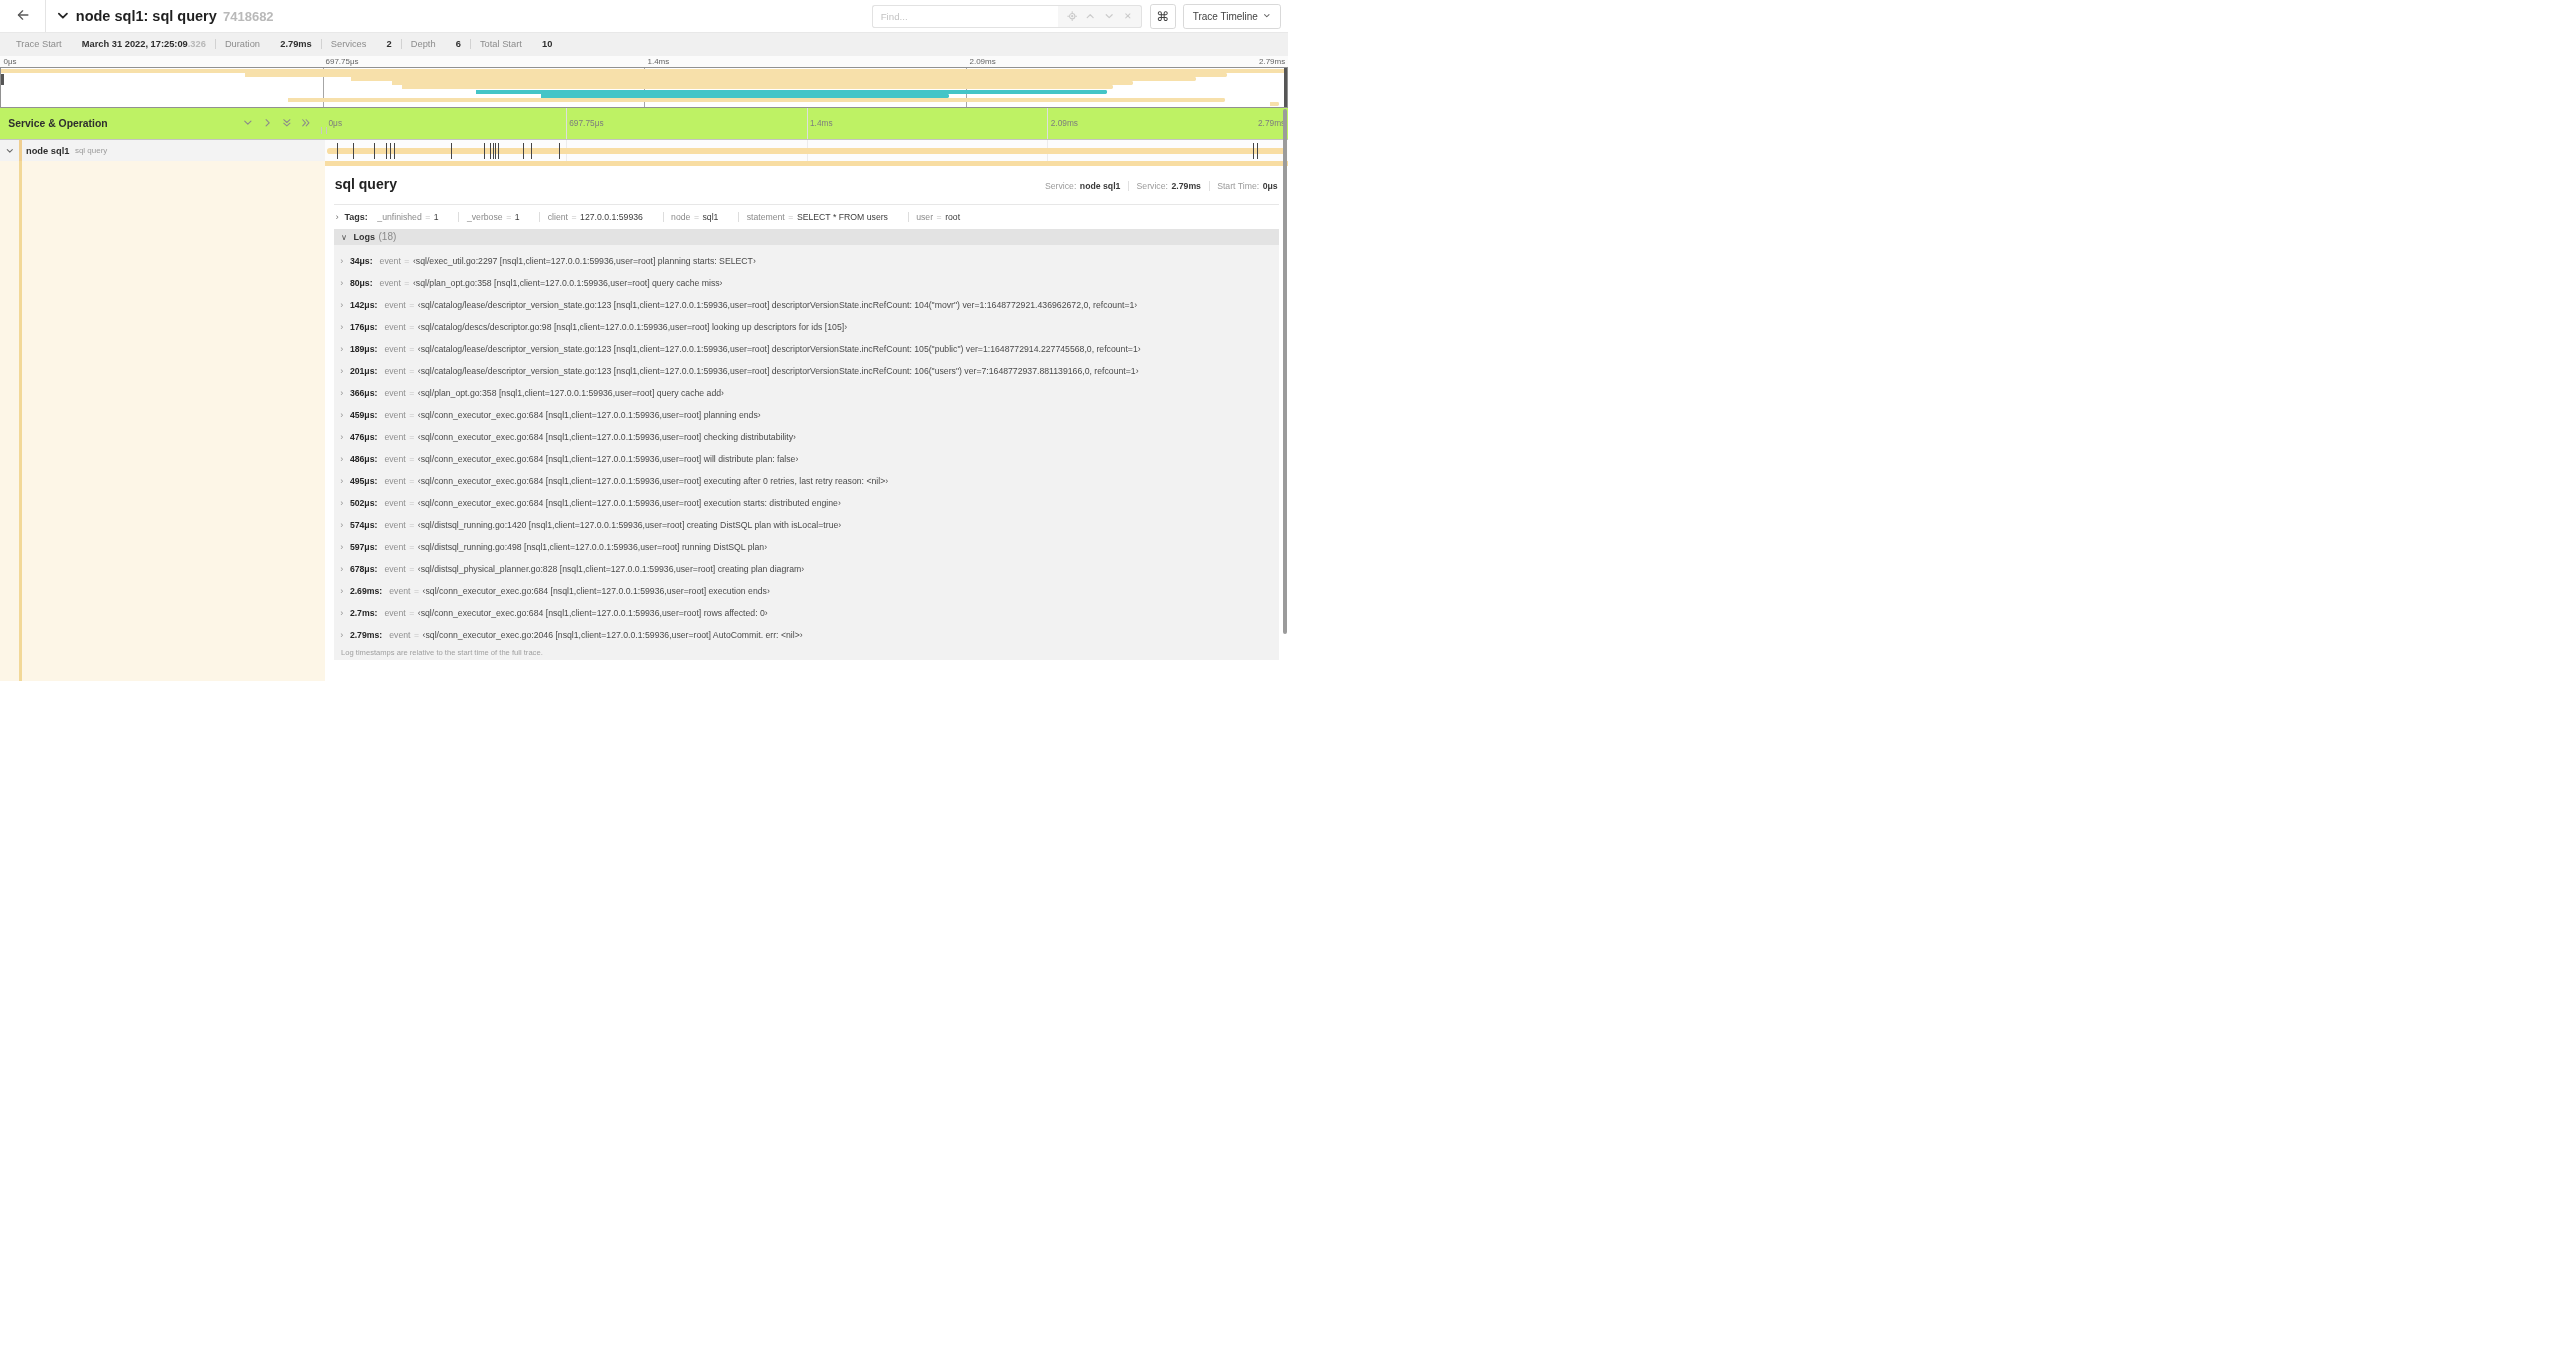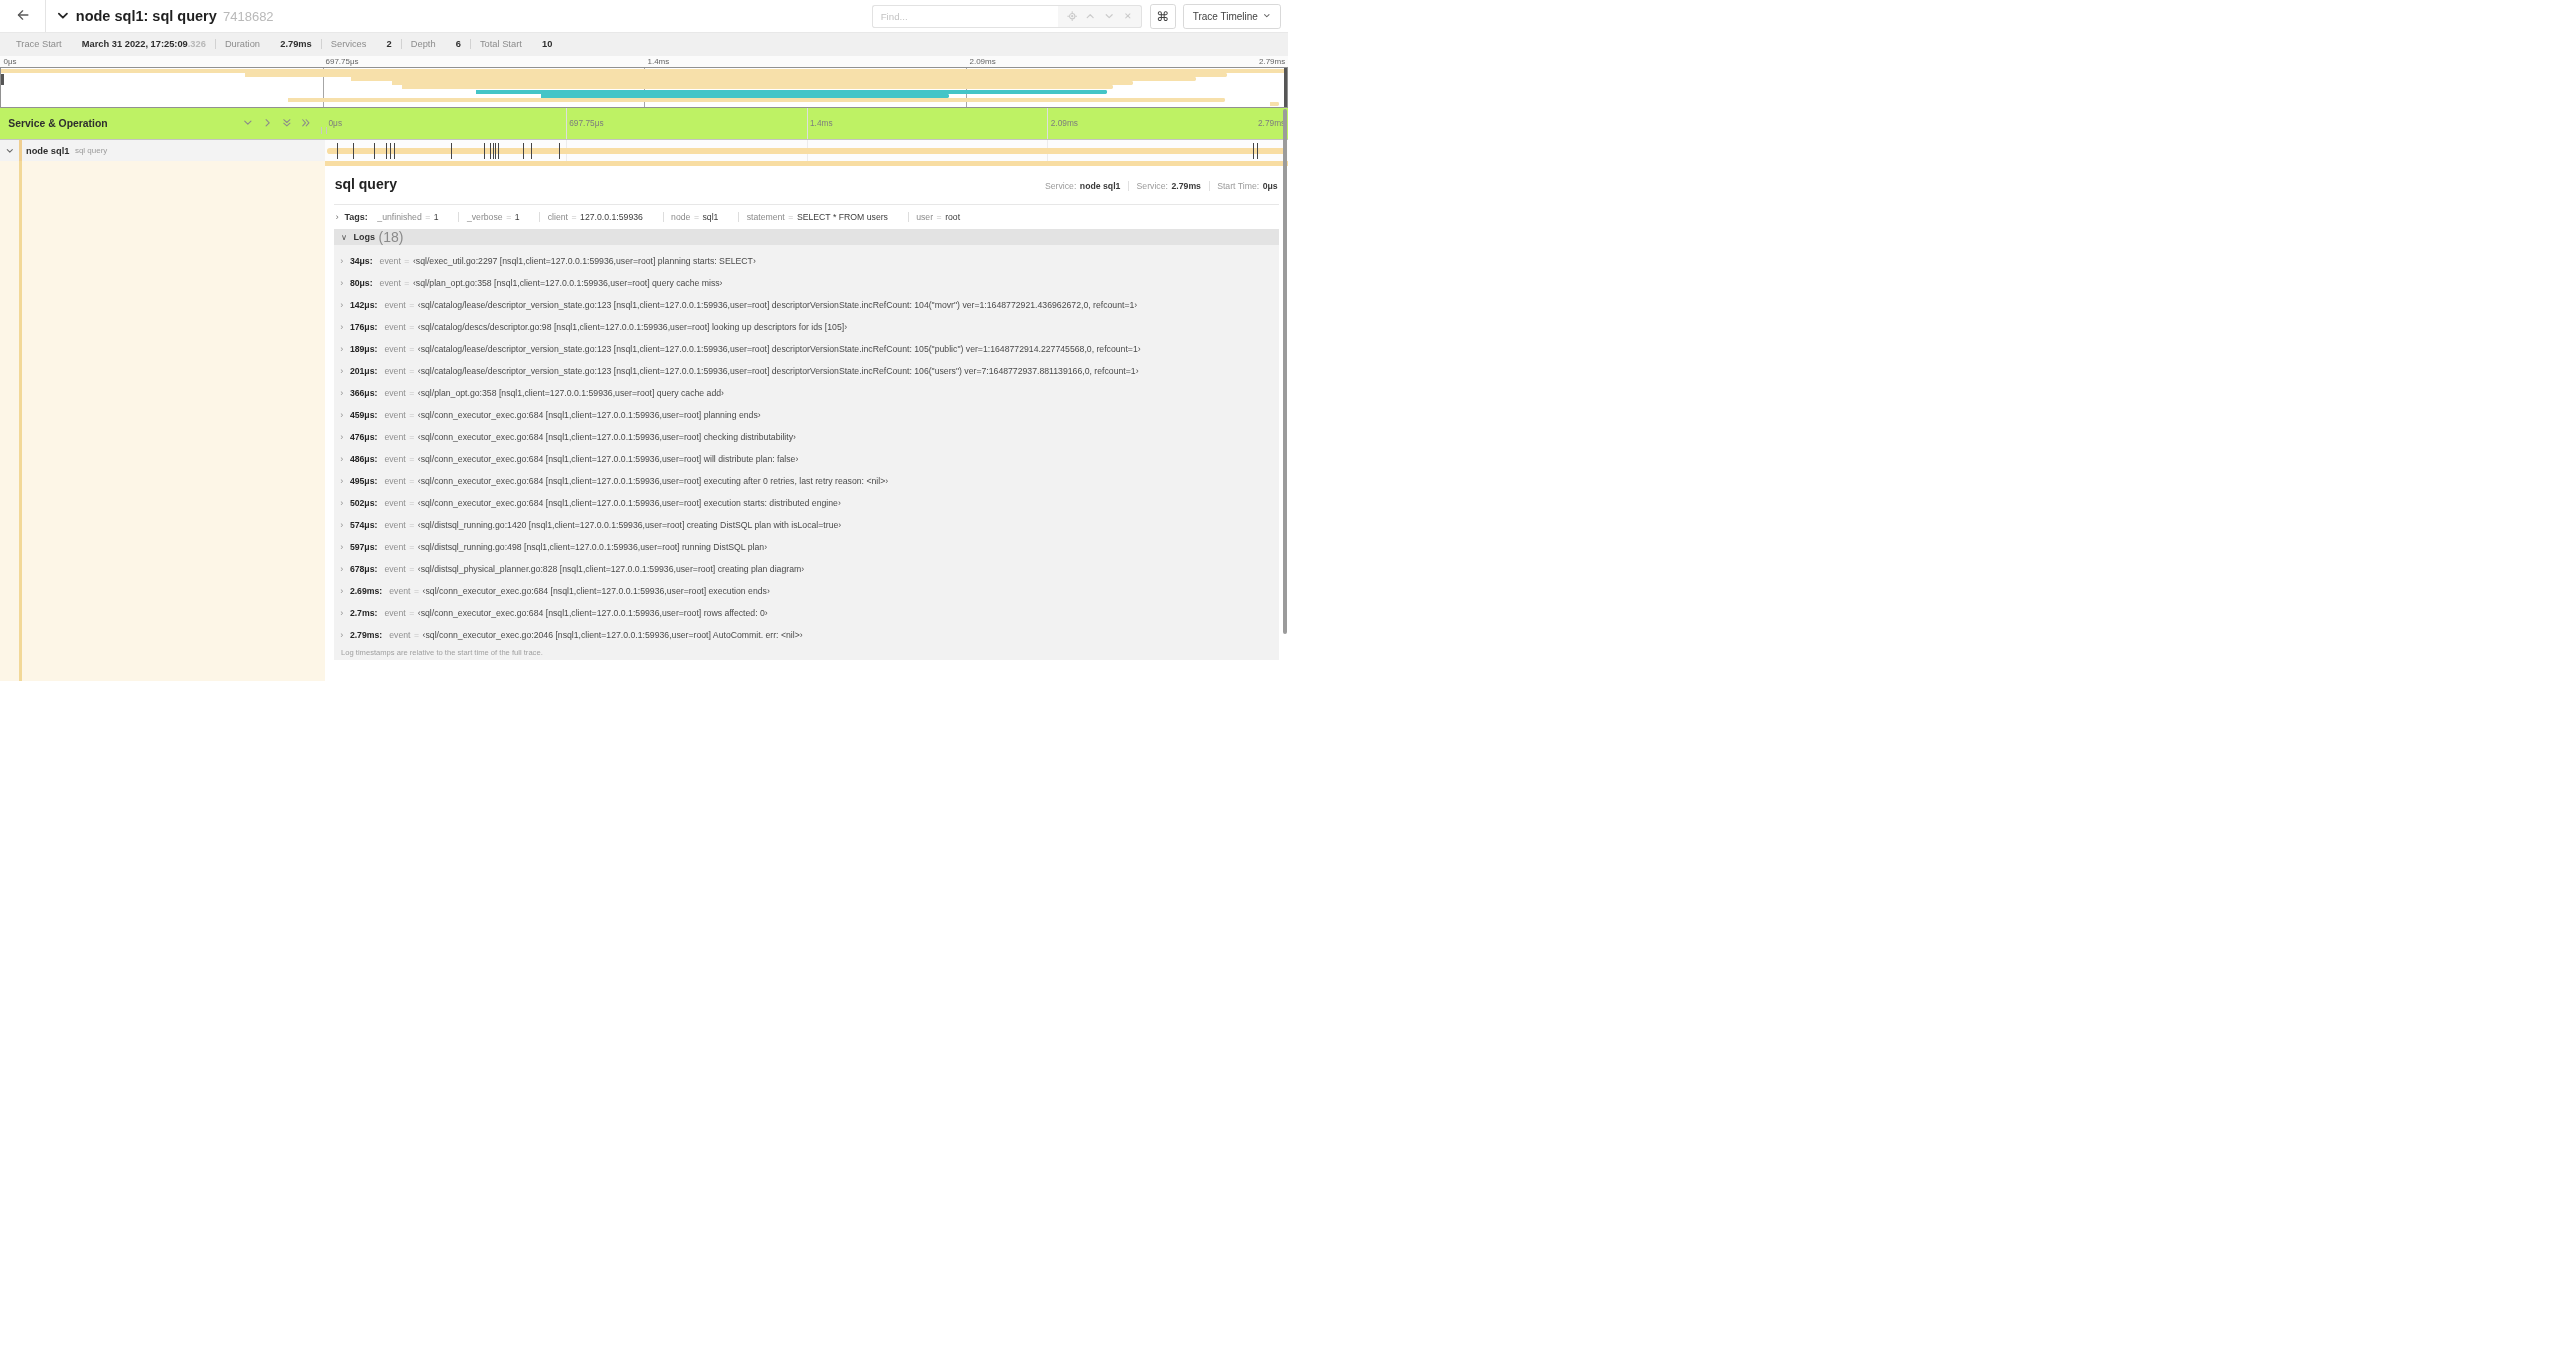--- a/index.html
+++ b/index.html
@@ -7,21 +7,21 @@
   body { font-family: "Liberation Sans", "DejaVu Sans", sans-serif; background:#fff; overflow:hidden; }
   .page { position:relative; width:1288px; height:681px; background:#fff; overflow:hidden; }
 
   
   .topbar { position:absolute; top:0; left:0; right:0; height:33px; background:#fff;
             border-bottom:0.7px solid #e8e8e8; display:flex; align-items:center; }
   .back-btn { width:46px; height:32px; background:#fff; border:none; border-right:0.7px solid #e4e4e4; cursor:pointer;
               display:flex; align-items:center; justify-content:center; }
   .collapse-chev { margin-left:11px; display:flex; align-items:center; }
   .page-title { font-size:14.5px; font-weight:700; color:#1f1f1f; margin-left:7px; white-space:nowrap; }
-  .trace-id { font-size:13px; color:#b9b9b9; margin-left:6.2px; font-weight:400; }
+  .trace-id { font-size:13px; color:#b9b9b9; margin-left:6.2px; font-weight:700; }
   .find-group { margin-left:auto; display:flex; height:23px; }
   .find-group input { width:186px; border:0.7px solid #e2e2e2; border-right:none; border-radius:2.8px 0 0 2.8px;
                       padding:0 7.6px; font-size:9.7px; color:#555; outline:none; }
   .find-group input::placeholder { color:#c3c3c3; }
   .find-btns { width:84px; background:#f6f6f6; border:0.7px solid #e2e2e2; border-left:none;
                border-radius:0 2.8px 2.8px 0; display:flex; align-items:center; justify-content:space-evenly; }
   .icon-btn { background:none; border:none; display:flex; align-items:center; cursor:default; }
   .kbd-btn { width:26px; height:25px; margin-left:7.6px; border:0.7px solid #d9d9d9; border-radius:2.8px; background:#fff;
              font-size:13px; color:#3f3f3f; cursor:pointer; display:flex; align-items:center; justify-content:center; }
   .viewsel-btn { height:25px; margin:0 7px; border:0.7px solid #d9d9d9; border-radius:2.8px; background:#fff;
@@ -88,21 +88,21 @@
   .tags-row { height:15.2px; margin-top:4.2px; display:flex; align-items:center; cursor:pointer; }
   .tags-chev { color:#777; font-size:9.7px; width:10.4px; padding-left:1.4px; }
   .tags-label { font-size:9px; font-weight:700; color:#333; margin-right:2px; }
   .tagkv { padding:0 7.6px; border-left:0.7px solid #ddd; font-size:8.7px; white-space:nowrap; }
   .tagkv:first-child { border-left:none; }
   .tk { color:#8a8a8a; } .te { color:#c2c2c2; margin:0 3.5px; } .tv { color:#3d3d3d; }
   .logs-block { margin-top:4.2px; background:#f2f2f2; height:431px; position:relative; }
   .logs-head { height:16.6px; background:#e3e3e3; display:flex; align-items:center; padding-left:7px; cursor:pointer; }
   .logs-chev { color:#555; font-size:8.3px; width:12.5px; }
   .logs-label { font-size:9px; font-weight:700; color:#333; }
-  .logs-count { font-size:14px; color:#8a8a8a; margin-left:3.5px; }
+  .logs-count { font-size:10px; color:#8a8a8a; margin-left:3.5px; }
   #logs-list { padding-top:4.8px; }
   .log-row { height:22px; display:flex; align-items:center; padding-left:6.2px; font-size:8.7px;
              white-space:nowrap; overflow:hidden; cursor:pointer; }
   .lr-chev { color:#8f8f8f; width:9.7px; font-size:9px; }
   .lr-time { font-weight:700; color:#262626; margin-right:7px; }
   .lr-key { color:#8f8f8f; }
   .lr-eq { color:#c4c4c4; margin:0 3.5px; }
   .lr-val { color:#4a4a4a; }
   .logs-foot { position:absolute; bottom:2.1px; left:7px; font-size:7.6px; color:#9f9f9f; }
 

